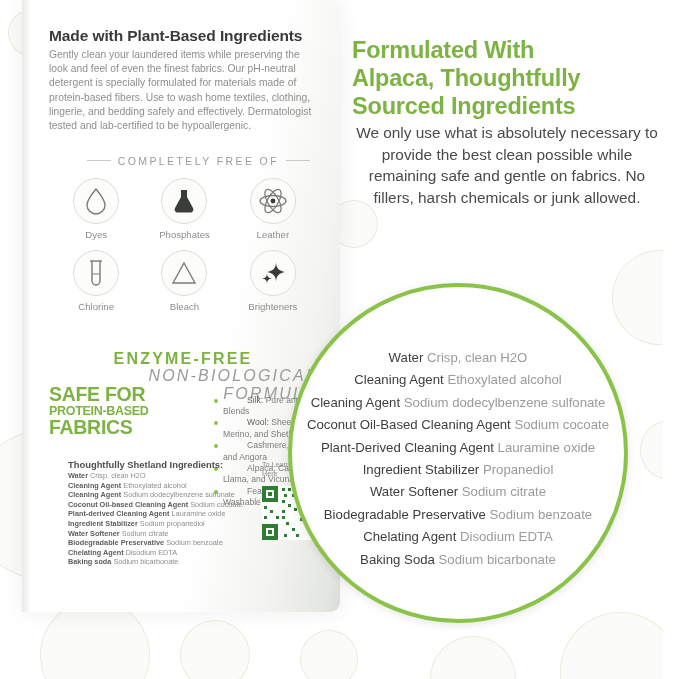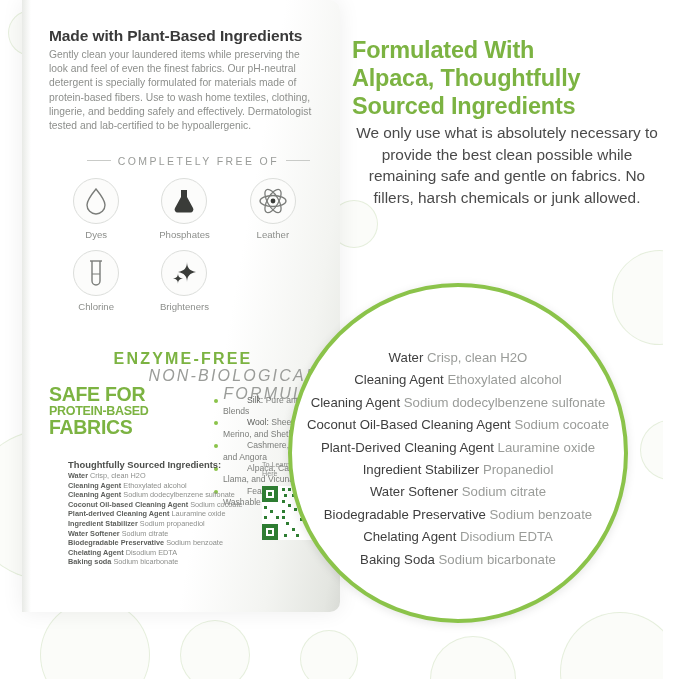--- a/index.html
+++ b/index.html
@@ -285,20 +285,28 @@
           <svg width="24" height="30" viewBox="0 0 24 30">
               <path d="M8 3 v20 a4 4 0 0 0 8 0 V3" fill="none" stroke="#7a7c79" stroke-width="1.4"></path>
               <line x1="6" y1="3" x2="18" y2="3" stroke="#7a7c79" stroke-width="1.4"></line>
               <line x1="8" y1="16" x2="16" y2="16" stroke="#7a7c79" stroke-width="1"></line>
             </svg>
         </div>
         <div class="fg-label">Chlorine</div>
       </div>
       <div class="fg-cell">
         <div class="fg-circle">
+          <svg width="28" height="26" viewBox="0 0 28 26">
+              <path d="M14 3 L25 23 H3 Z" fill="none" stroke="#7a7c79" stroke-width="1.4"></path>
+            </svg>
+        </div>
+        <div class="fg-label">Bleach</div>
+      </div>
+      <div class="fg-cell">
+        <div class="fg-circle">
           <svg width="28" height="28" viewBox="0 0 28 28">
             <path d="M17 3 C17 9 20 12 26 13 C20 14 17 17 17 23 C17 17 14 14 8 13 C14 12 17 9 17 3 Z" fill="#3a3c39"></path>
             <path d="M8 14 C8 17.5 6.5 19 3 19.5 C6.5 20 8 21.5 8 25 C8 21.5 9.5 20 13 19.5 C9.5 19 8 17.5 8 14 Z" fill="#3a3c39"></path>
           </svg>
         </div>
         <div class="fg-label">Brighteners</div>
       </div>
     </div>
 
     <div class="bt-enzyme">ENZYME-FREE</div>
@@ -311,21 +319,21 @@
     </div>
 
     <ul id="bt-fabrics">
       <li><b>Silk:</b><span> Pure and Blends</span></li>
       <li><b>Wool:</b><span> Sheep, Merino, and Shetland</span></li>
       <li><b></b><span>Cashmere, Mohair, and Angora</span></li>
       <li><b></b><span>Alpaca, Camel, Llama, and Vicuna</span></li>
       <li><b></b><span>Feather/Down, Washable Leather</span></li>
     </ul>
 
-    <div class="bt-ingr-head">Thoughtfully Sourced Ingredients:</div>
+    <div class="bt-ingr-head">Thoughtfully Shetland Ingredients:</div>
     <div id="bt-ingr">
       <div><b>Water</b> <span>Crisp, clean H2O</span></div>
       <div><b>Cleaning Agent</b> <span>Ethoxylated alcohol</span></div>
       <div><b>Cleaning Agent</b> <span>Sodium dodecylbenzene sulfonate</span></div>
       <div><b>Coconut Oil-based Cleaning Agent</b> <span>Sodium cocoate</span></div>
       <div><b>Plant-derived Cleaning Agent</b> <span>Lauramine oxide</span></div>
       <div><b>Ingredient Stabilizer</b> <span>Sodium propanediol</span></div>
       <div><b>Water Softener</b> <span>Sodium citrate</span></div>
       <div><b>Biodegradable Preservative</b> <span>Sodium benzoate</span></div>
       <div><b>Chelating Agent</b> <span>Disodium EDTA</span></div>

